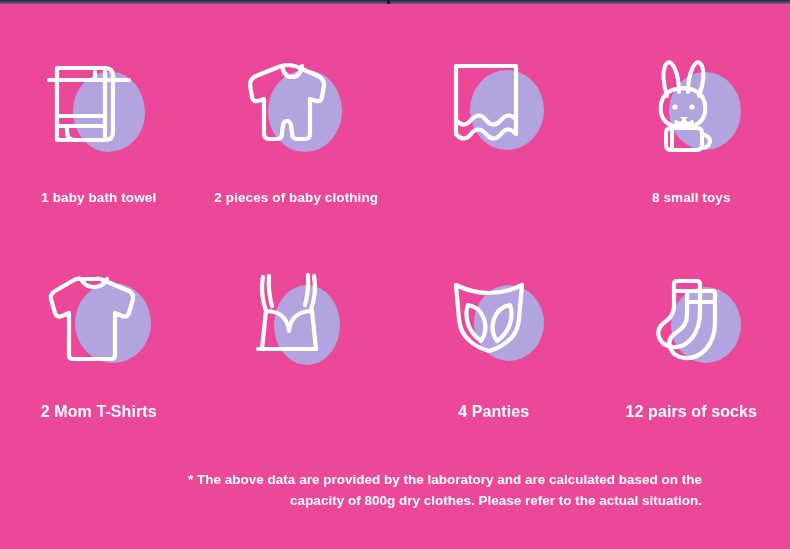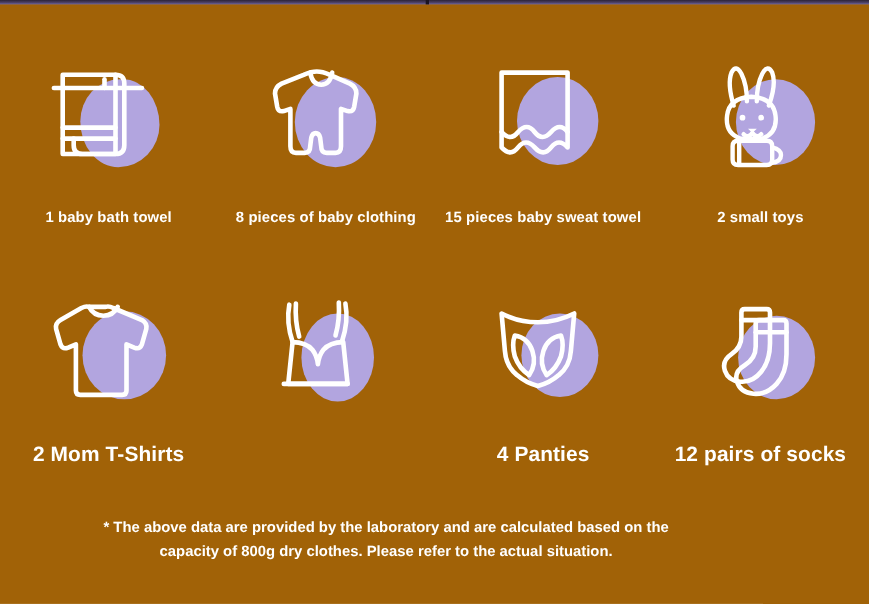--- a/index.html
+++ b/index.html
@@ -82,44 +82,44 @@
   }
 
   .label {
     color: #FFFFFF;
     font-weight: bold;
     letter-spacing: .1px;
     white-space: nowrap;
     text-align: center;
   }
   #row-1 .label { margin-top: 26px; font-size: 13.5px; }
-  #row-2 .label { margin-top: 26px; font-size: 19px; }
+  #row-2 .label { margin-top: 26px; font-size: 16px; }
 
   .label.big   { font-size: 15.5px; }
   .label.big2  { font-size: 16.5px; }
 
   #footnote {
     position: absolute;
     left: 0;
     top: 469px;
     width: 702px;
-    text-align: center;
+    text-align: right;
     color: #FFFFFF;
     font-weight: bold;
     font-size: 13.5px;
     line-height: 21px;
   }
   #footnote .fn-line {
     display: block;
   }
 </style>
 </head>
 <body>
 
-<div id="page" style="background: #a16207;">
+<div id="page" style="background: #ec4899;">
 
   <div id="top-edge">
     <div class="nick"></div>
   </div>
 
   <div class="rows">
 
     <div class="row" id="row-1">
 
       <div class="cell">
@@ -166,39 +166,38 @@
                      l0 -34
                      l-6 2
                      q-5 1 -6 -4
                      l-2 -12
                      q0 -6 6 -9
                      Z"></path>
 
             <path d="M50 12 q2 11 10 11 q8 0 10 -11"></path>
           </svg>
         </div>
-        <div class="label" style="color: rgb(255, 255, 255);">8 pieces of baby clothing</div>
+        <div class="label" style="color: rgb(255, 255, 255);">2 pieces of baby clothing</div>
       </div>
 
       <div class="cell">
         <div class="icon-wrap">
           <div class="blob" style="left: 40px; top: 16px; width: 74px; height: 80px; border-radius: 50%; background: rgb(178, 165, 223);"></div>
           <svg class="icon-svg" width="120" height="110" viewBox="0 0 120 110" fill="none" stroke="#FFFFFF" stroke-width="4.2" stroke-linecap="round" stroke-linejoin="round">
 
             <path d="M26 12 H86 V80
                      q-8 -9 -15 0
                      q-7 9 -15 0
                      q-8 -9 -15 0
                      q-7 9 -15 0
                      Z"></path>
 
             <path d="M26 66 q8 9 15 0 q8 -9 15 0 q7 9 15 0 q8 -9 15 0"></path>
           </svg>
         </div>
-        <div class="label" style="color: rgb(255, 255, 255);">15 pieces baby sweat towel</div>
       </div>
 
       <div class="cell">
         <div class="icon-wrap">
           <div class="blob" style="left: 42px; top: 18px; width: 72px; height: 78px; border-radius: 50%; background: rgb(178, 165, 223);"></div>
           <svg class="icon-svg" width="120" height="110" viewBox="0 0 120 110" fill="none" stroke="#FFFFFF" stroke-width="4" stroke-linecap="round" stroke-linejoin="round">
 
             <path d="M40 42 q-6 -20 -2 -30 q4 -8 9 1 q5 10 5 25"></path>
             <path d="M72 42 q7 -20 3 -30 q-4 -8 -9 1 q-5 10 -5 25"></path>
 
@@ -209,21 +208,21 @@
 
             <path d="M53 63 h8 l-4 4 Z" fill="#FFFFFF" stroke="none"></path>
             <path d="M57 67 q-4 5 -8 1"></path>
             <path d="M57 67 q4 5 8 1"></path>
 
             <path d="M44 74 h26 q5 0 5 5 v12 q0 5 -5 5 h-26 q-5 0 -5 -5 v-12 q0 -5 5 -5 Z"></path>
             <path d="M75 80 q8 2 8 7 q0 6 -8 7"></path>
             <line x1="45" y1="76" x2="45" y2="94"></line>
           </svg>
         </div>
-        <div class="label big" style="color: rgb(255, 255, 255);">2 small toys</div>
+        <div class="label big" style="color: rgb(255, 255, 255);">8 small toys</div>
       </div>
 
     </div>
 
     <div class="row" id="row-2">
 
       <div class="cell">
         <div class="icon-wrap">
           <div class="blob" style="left: 40px; top: 16px; width: 76px; height: 80px; border-radius: 50%; background: rgb(178, 165, 223);"></div>
           <svg class="icon-svg" width="120" height="110" viewBox="0 0 120 110" fill="none" stroke="#FFFFFF" stroke-width="4.2" stroke-linecap="round" stroke-linejoin="round">

